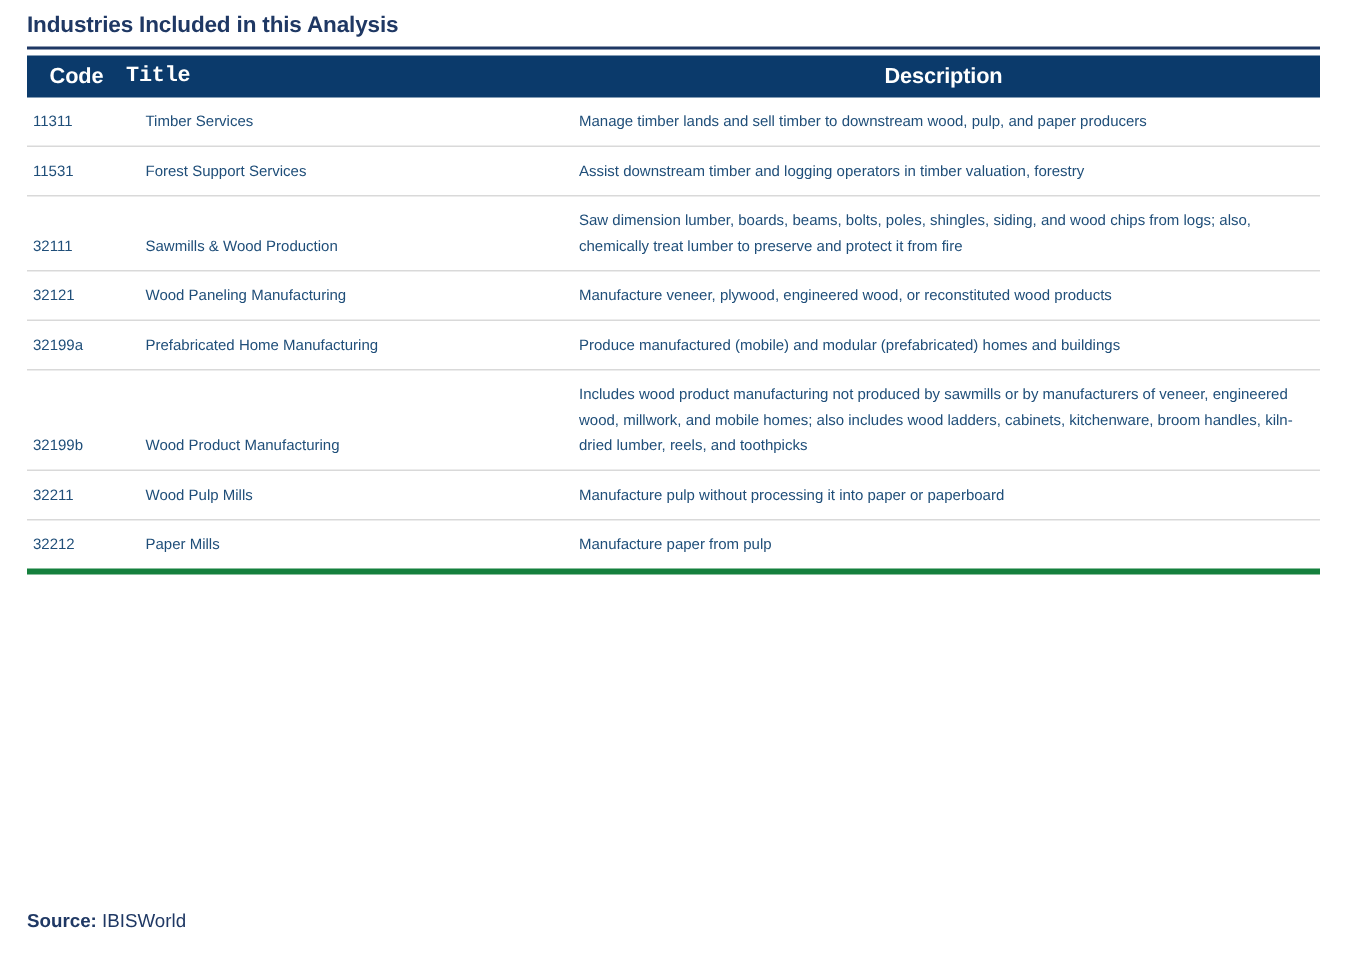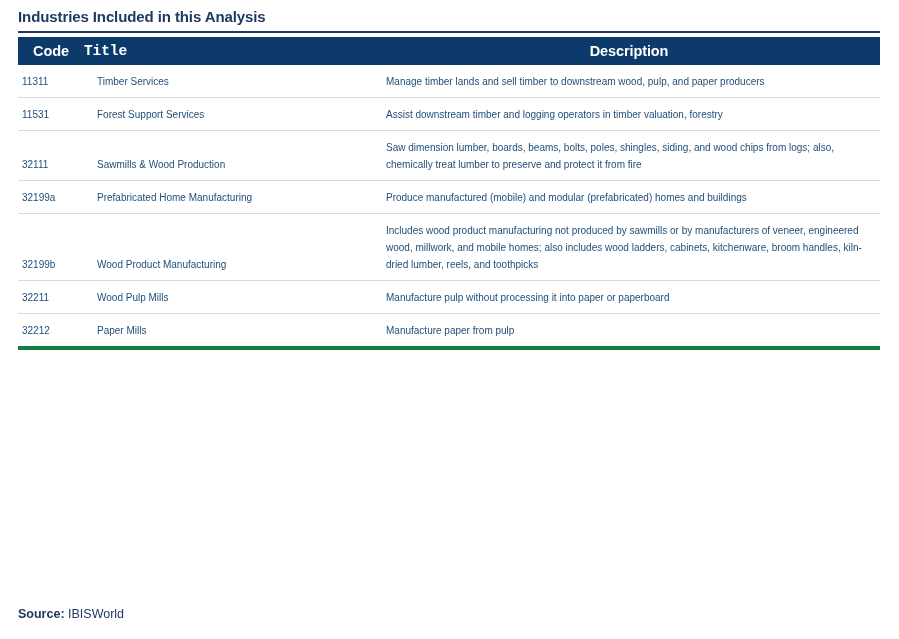--- a/index.html
+++ b/index.html
@@ -149,20 +149,25 @@
           <td class="cell-code">11531</td>
           <td class="cell-title">Forest Support Services</td>
           <td class="cell-description cell-desc">Assist downstream timber and logging operators in timber valuation, forestry</td>
         </tr>
         <tr>
           <td class="cell-code">32111</td>
           <td class="cell-title">Sawmills &amp; Wood Production</td>
           <td class="cell-description cell-desc">Saw dimension lumber, boards, beams, bolts, poles, shingles, siding, and wood chips from logs; also, chemically treat lumber to preserve and protect it from fire</td>
         </tr>
         <tr>
+          <td class="cell-code">32121</td>
+          <td class="cell-title">Wood Paneling Manufacturing</td>
+          <td class="cell-description cell-desc">Manufacture veneer, plywood, engineered wood, or reconstituted wood products</td>
+        </tr>
+        <tr>
           <td class="cell-code">32199a</td>
           <td class="cell-title">Prefabricated Home Manufacturing</td>
           <td class="cell-description cell-desc">Produce manufactured (mobile) and modular (prefabricated) homes and buildings</td>
         </tr>
         <tr>
           <td class="cell-code">32199b</td>
           <td class="cell-title">Wood Product Manufacturing</td>
           <td class="cell-description cell-desc">Includes wood product manufacturing not produced by sawmills or by manufacturers of veneer, engineered wood, millwork, and mobile homes; also includes wood ladders, cabinets, kitchenware, broom handles, kiln-dried lumber, reels, and toothpicks</td>
         </tr>
         <tr>

